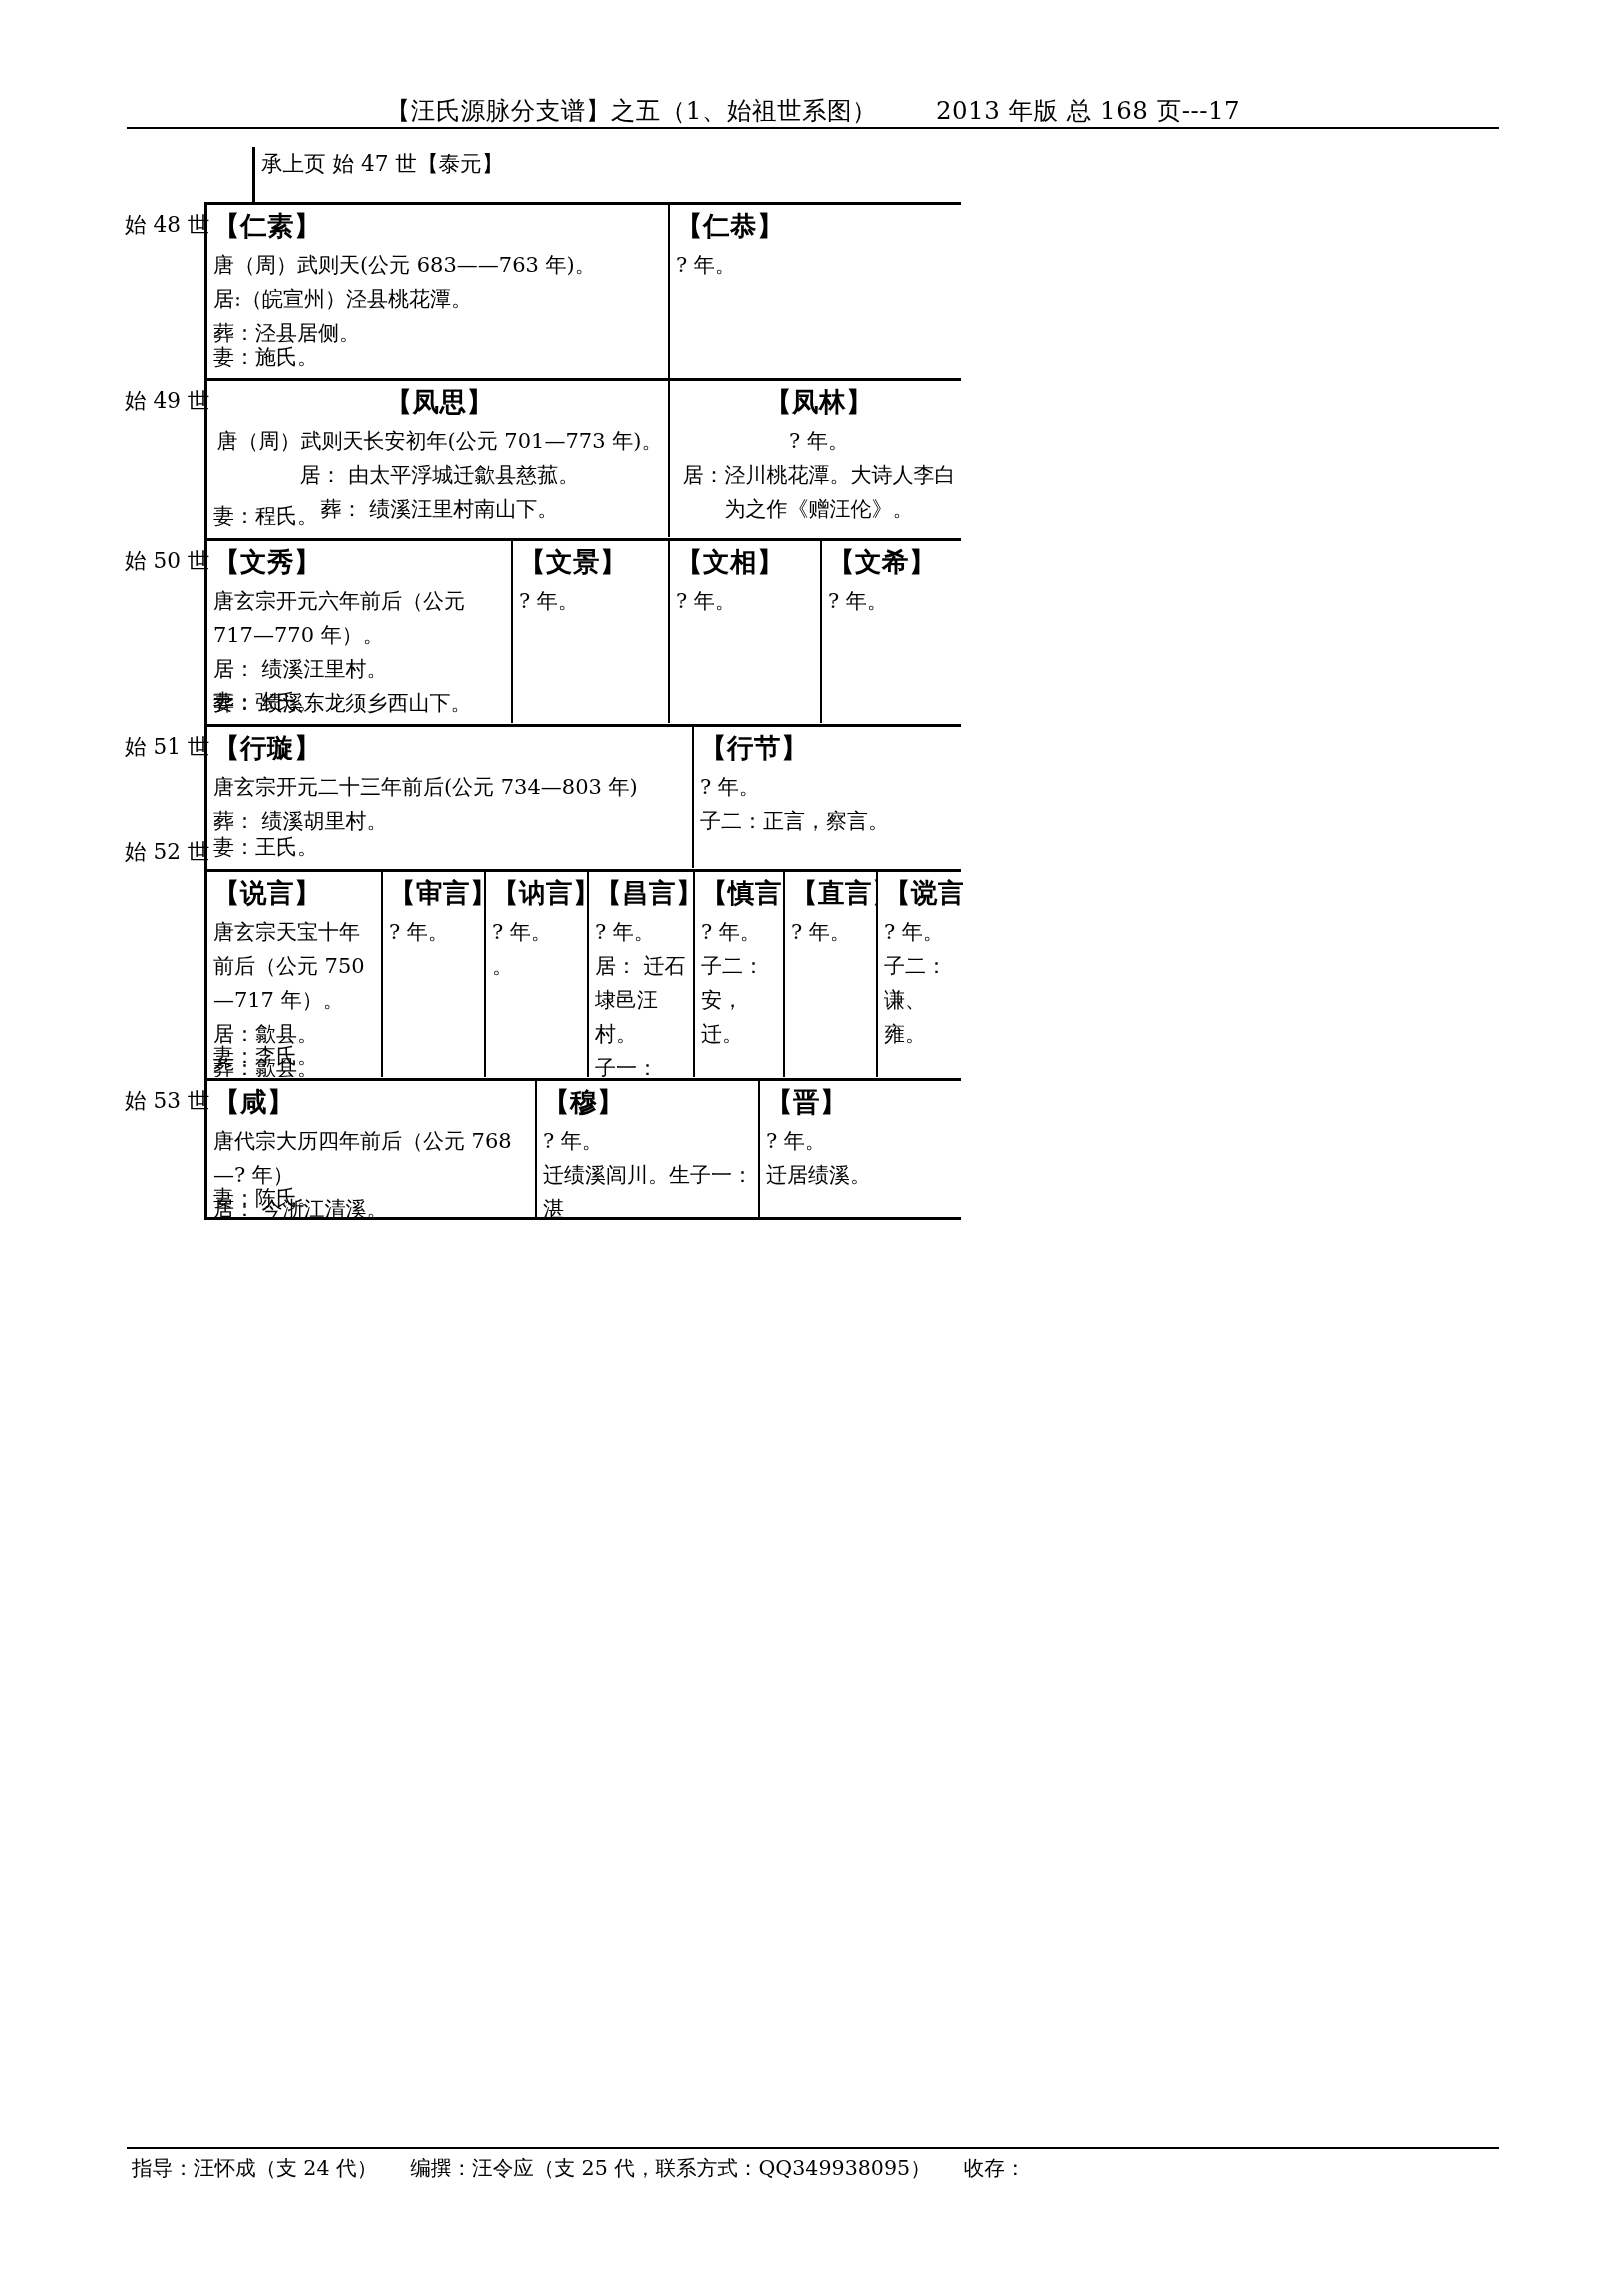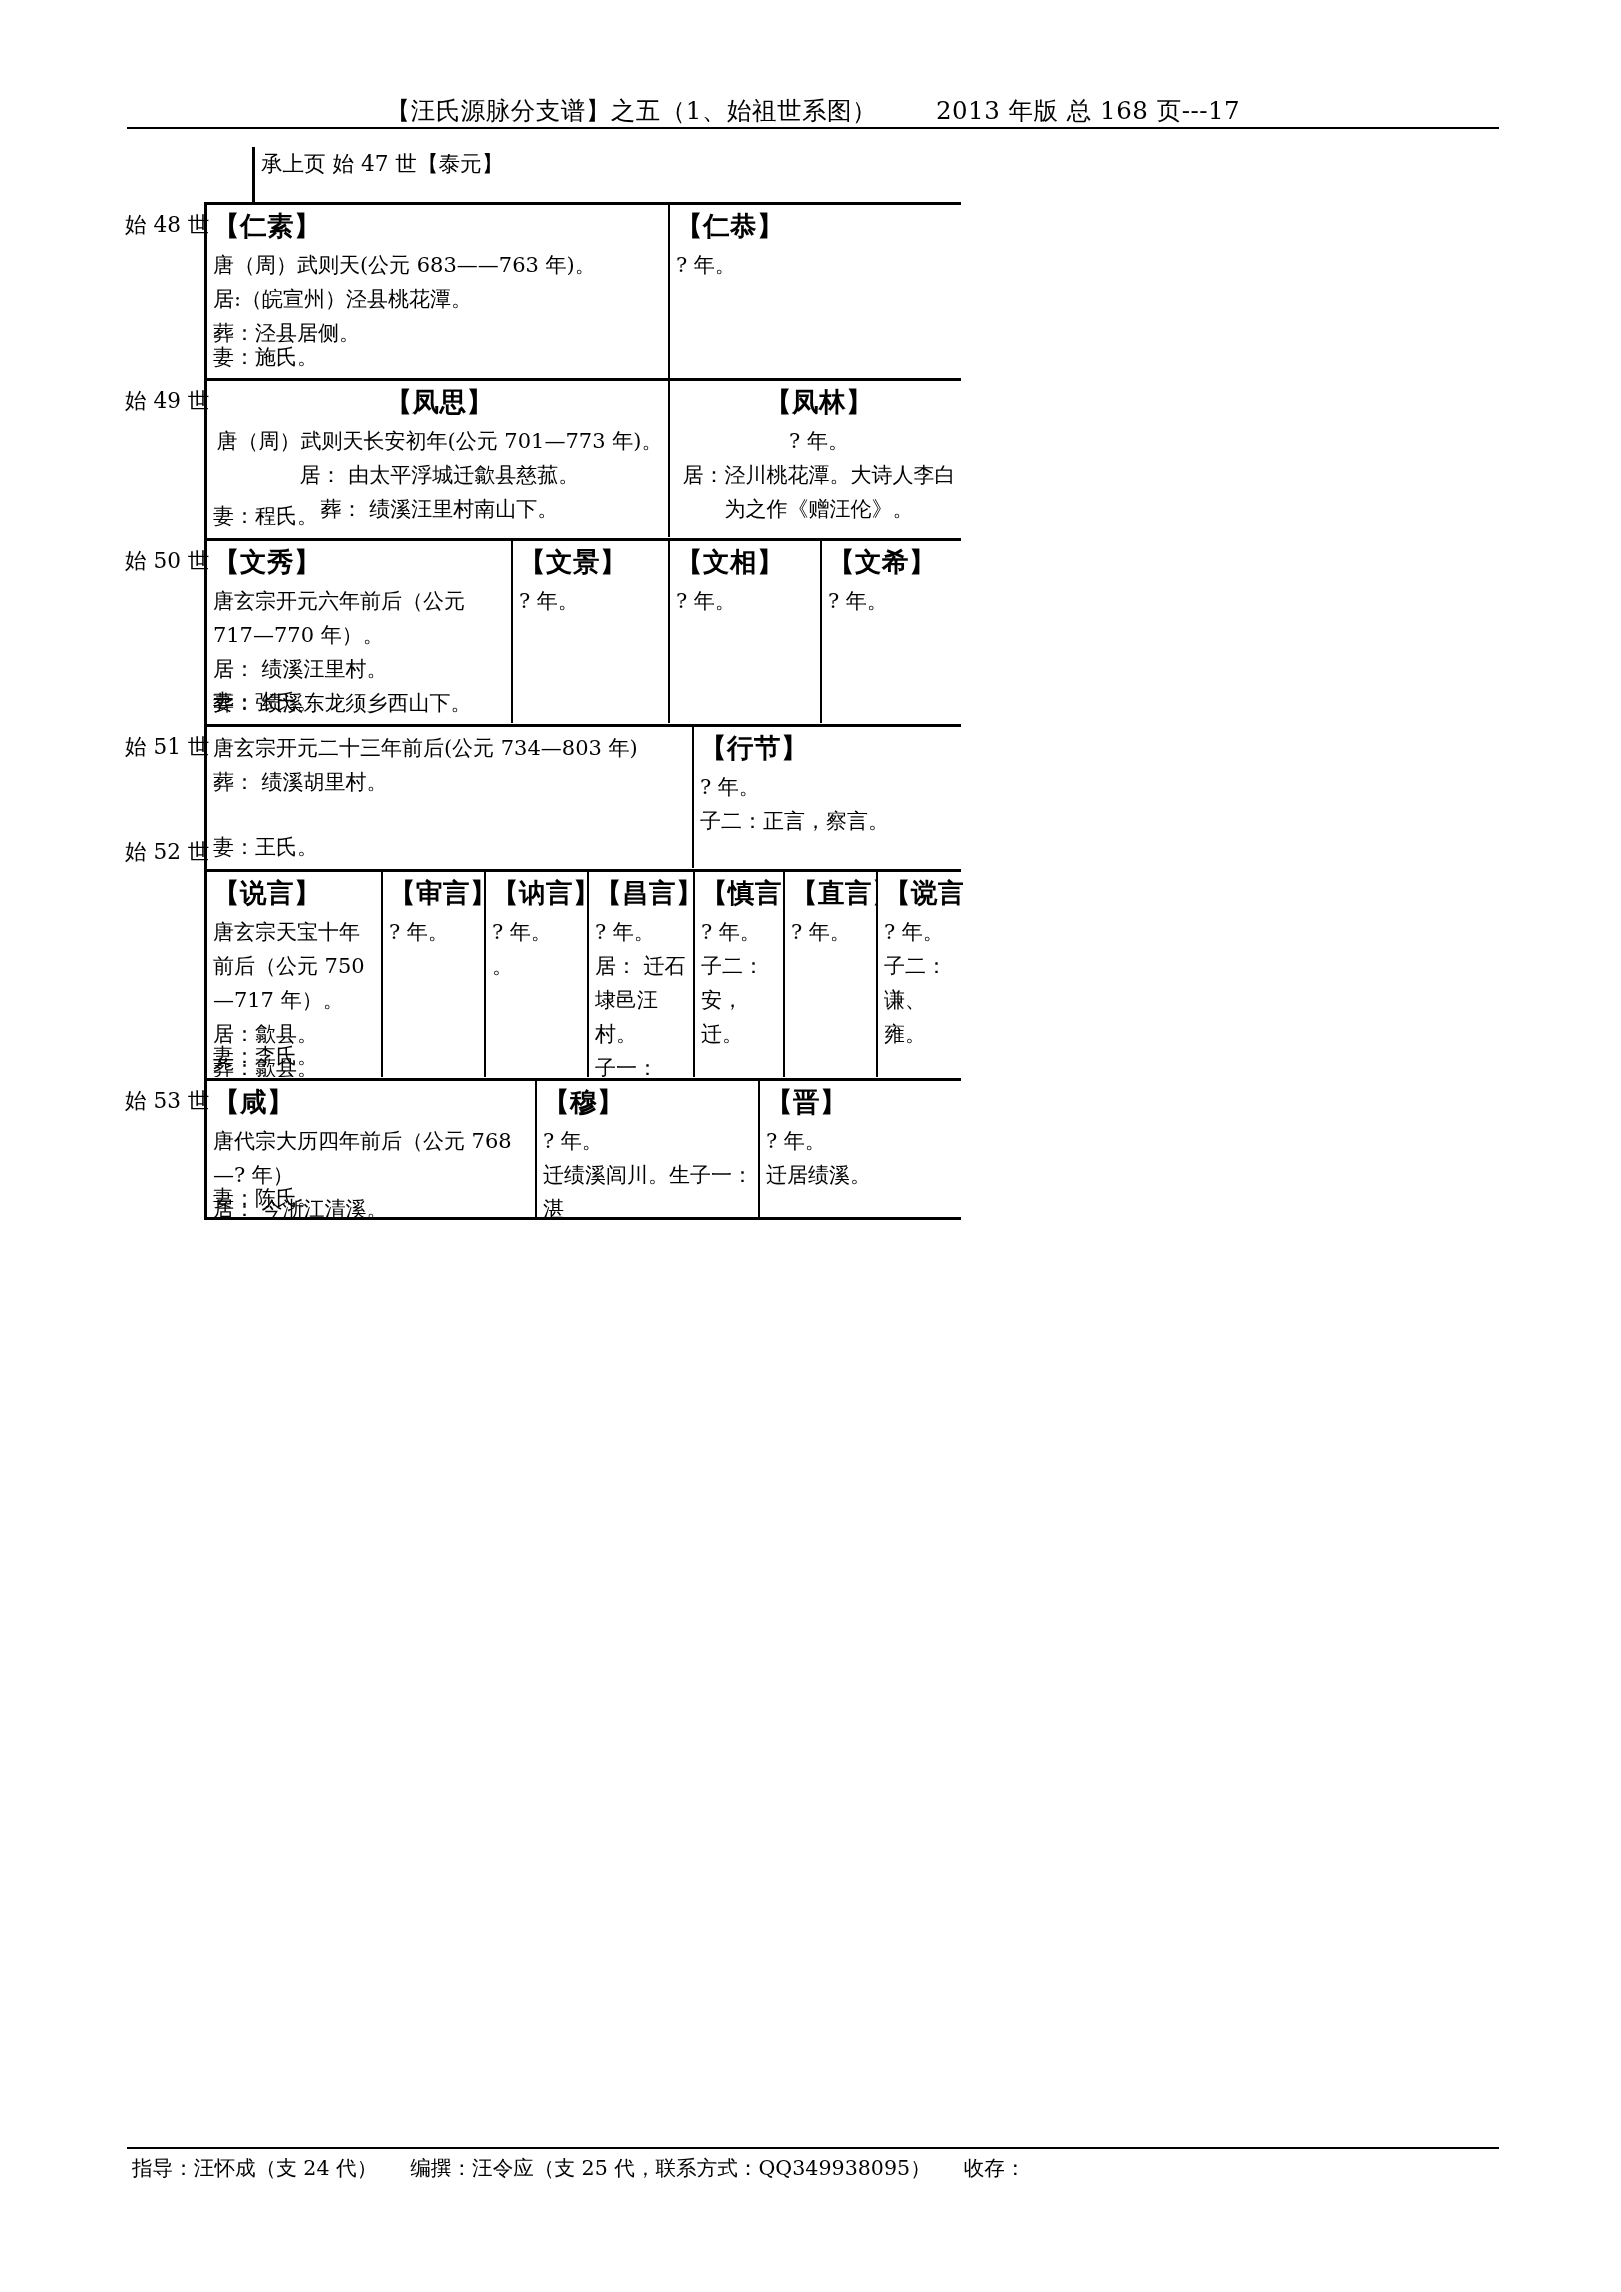--- a/index.html
+++ b/index.html
@@ -237,20 +237,21 @@
             <div class="cell-name">【文希】</div>
             <div class="cell-lines">
               <div class="cell-line">? 年。</div>
             </div>
           </div>
         </div>
       </div>
       <div class="band thick-top" style="height: 145px;">
         <div class="band-inner" style="height: 141px;">
           <div class="cell" style="width: 461px; flex: 0 0 461px;">
+            <div class="cell-name">【行璇】</div>
             <div class="cell-lines">
               <div class="cell-line">唐玄宗开元二十三年前后(公元 734—803 年)</div>
               <div class="cell-line">葬： 绩溪胡里村。</div>
             </div>
             <div class="spouse">妻：王氏。</div>
           </div>
           <div class="cell" style="width: 296px; flex: 0 0 296px; margin-left: 24px;">
             <div class="cell-name">【行节】</div>
             <div class="cell-lines">
               <div class="cell-line">? 年。</div>

